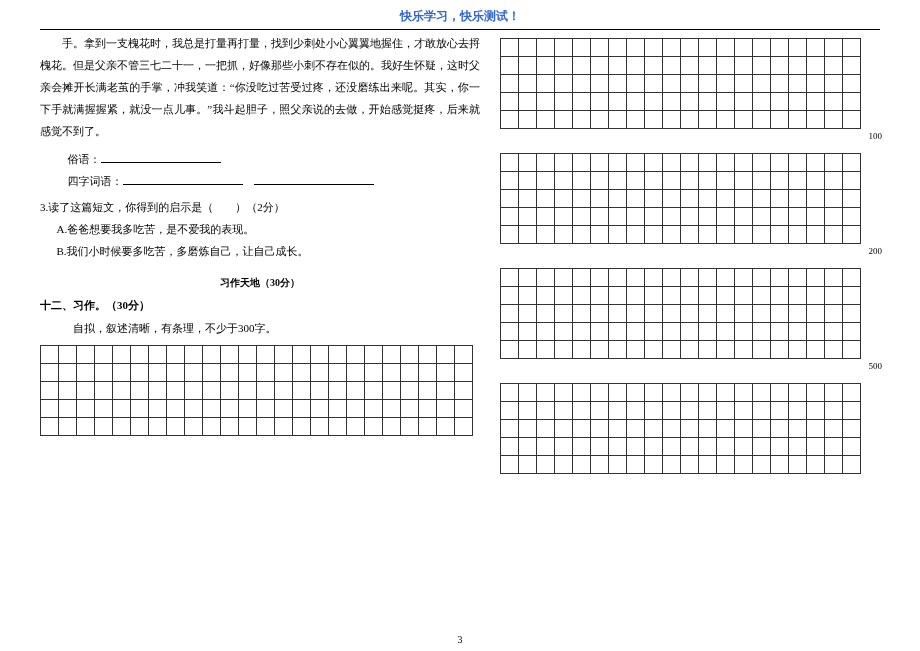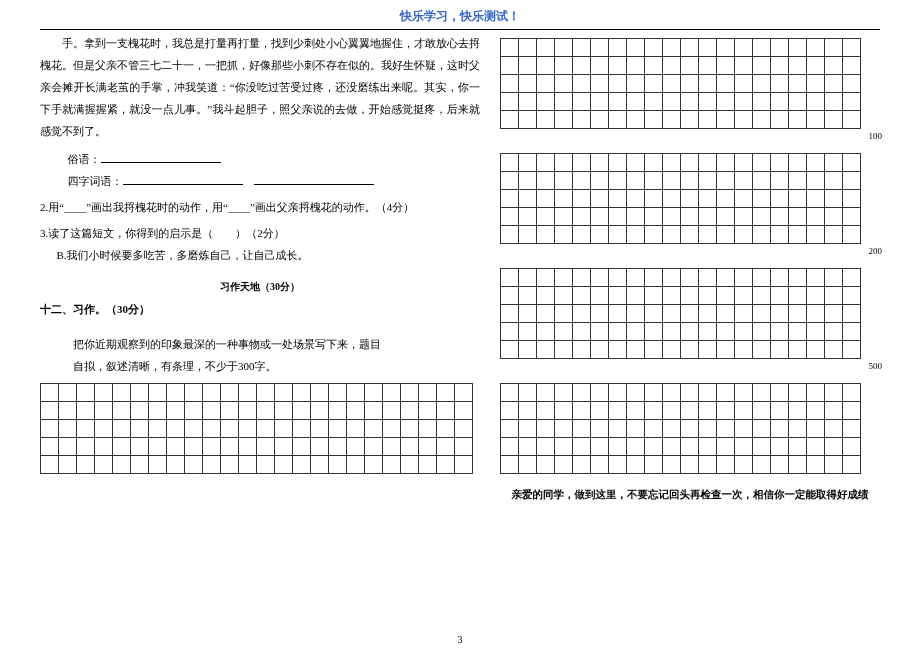--- a/index.html
+++ b/index.html
@@ -8,21 +8,21 @@
     .hr-line { border-top: 1.5px solid #000; margin: 0 40px 2px; }
     .content { display: flex; padding: 0 40px; gap: 20px; }
     .left-col { width: 440px; }
     .right-col { width: 380px; position: relative; }
     .passage { line-height: 2.0; text-align: justify; text-indent: 2em; margin-bottom: 6px; }
     .question { line-height: 2.0; margin-top: 4px; }
     .q-indent { padding-left: 1.5em; line-height: 2.0; }
     .q-indent2 { padding-left: 2.5em; line-height: 2.0; }
     .blank-line { display: inline-block; border-bottom: 1px solid #000; min-width: 120px; height: 0.9em; vertical-align: baseline; }
     .section-title { text-align: center; font-weight: bold; font-size: 10px; margin: 14px 0 8px; }
-    .composition-head { font-weight: bold; margin: 6px 0 16px; }
+    .composition-head { font-weight: bold; margin: 6px 0 4px; }
     .comp-text { line-height: 2.0; padding-left: 3em; text-indent: 0; }
     .writing-grid { border-collapse: collapse; margin-top: 6px; }
     .writing-grid td { border: 1px solid #333; width: 18px; height: 18px; }
     .right-grid-group { margin-bottom: 0; position: relative; }
     .count-label { position: absolute; right: -2px; bottom: -12px; font-size: 9px; }
     .footer-msg { text-align: center; font-weight: bold; margin-top: 14px; font-size: 10.5px; }
     .page-num { position: absolute; bottom: 6px; left: 50%; transform: translateX(-50%); font-size: 10px; }
   </style>
 </head>
 <body>
@@ -36,32 +36,31 @@
 
     <div class="question">
       <div class="q-indent2">
         <span>俗语：</span><span class="blank-line"></span>
       </div>
       <div class="q-indent2">
         <span>四字词语：</span><span class="blank-line"></span>　<span class="blank-line"></span>
       </div>
     </div>
 
-    <div class="question">2.用“____”画出我捋槐花时的动作，用“____”画出父亲捋槐花的动作。（4分）</div>
     <div class="q-indent"></div>
 
     <div class="question">
       <div>3.读了这篇短文，你得到的启示是（　　）（2分）</div>
+      <div class="q-indent">A.爸爸想要我多吃苦，是不爱我的表现。</div>
       <div class="q-indent">B.我们小时候要多吃苦，多磨炼自己，让自己成长。</div>
     </div>
 
     <div class="section-title">习作天地（30分）</div>
 
     <div class="composition-head">十二、习作。（30分）</div>
-    <div class="comp-text">把你近期观察到的印象最深的一种事物或一处场景写下来，题目</div>
     <div class="comp-text">自拟，叙述清晰，有条理，不少于300字。</div>
 
     <table class="writing-grid" id="left-grid">
         <tbody>
           <tr>
             <td></td>
             <td></td>
             <td></td>
             <td></td>
             <td></td>
@@ -659,17 +658,16 @@
                 <td></td>
                 <td></td>
                 <td></td>
                 <td></td>
                 <td></td>
               </tr>
             </tbody>
           </table>
         </div>
       </div>
-    <div class="footer-msg">亲爱的同学，做到这里，不要忘记回头再检查一次，相信你一定能取得好成绩</div>
   </div>
 </div>
 
 <div class="page-num">3</div>
 
 </body></html>

